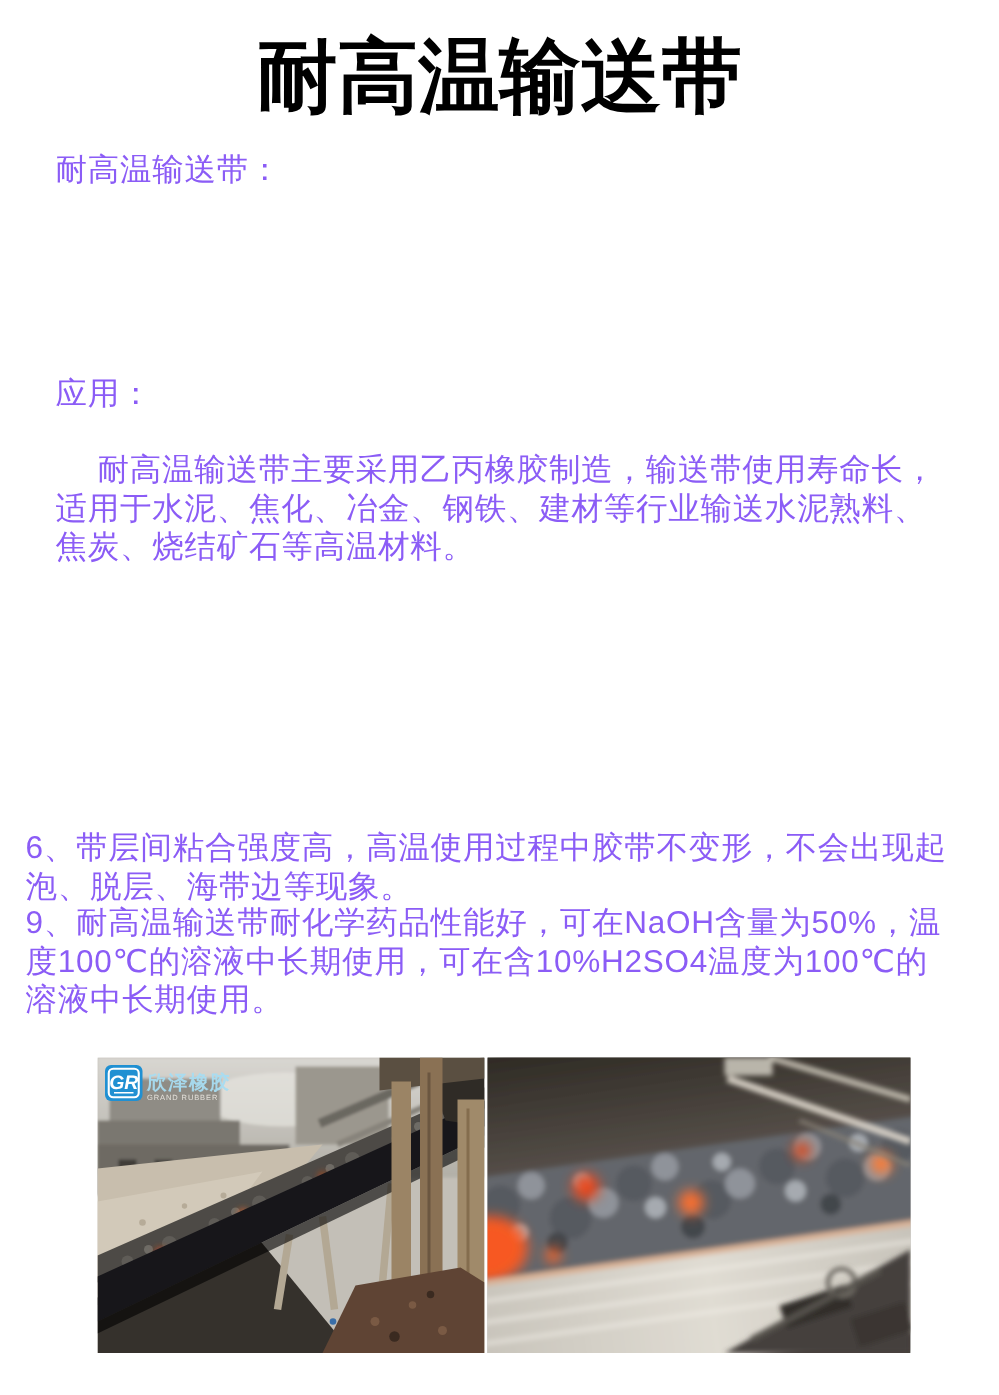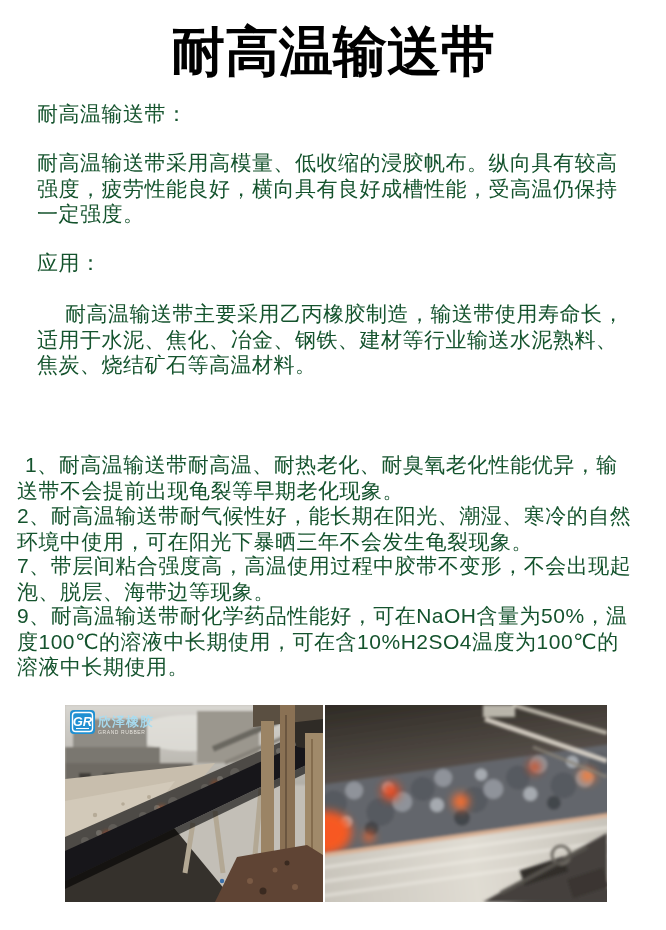--- a/index.html
+++ b/index.html
@@ -6,21 +6,21 @@
   .pg{
     position:relative;width:666px;height:930px;background:#ffffff;overflow:hidden;
     font-family:"Liberation Sans","DejaVu Sans",sans-serif;color:#000;
   }
   .title{
     position:absolute;top:14px;left:0;width:666px;margin:0;
     text-align:center;font-size:54px;line-height:74px;font-weight:600;color:#000;
   }
   .para{
     position:absolute;margin:0;font-size:21px;line-height:25.5px;
-    letter-spacing:0.5px;color:#14532d;
+    letter-spacing:0.5px;color:#8b5cf6;
   }
   .ml37{left:37px;width:597px;}
   .ml17{left:17px;width:617px;}
   .p0{top:101px;}
   .p1{top:150px;}
   .p2{top:250px;}
   .p3{top:301px;text-indent:28px;}
   .p4{top:401px;}
   .p5{top:452px;text-indent:8px;}
   .p6{top:503px;}
@@ -36,26 +36,23 @@
   svg text{font-family:"Liberation Sans","DejaVu Sans",sans-serif;}
 </style>
 </head>
 <body>
 
 <div class="pg">
 
   <h1 class="title">耐高温输送带</h1>
 
   <p class="para ml37 p0">耐高温输送带：</p>
-  <p class="para ml37 p1">耐高温输送带采用高模量、低收缩的浸胶帆布。纵向具有较高强度，疲劳性能良好，横向具有良好成槽性能，受高温仍保持一定强度。</p>
   <p class="para ml37 p3">耐高温输送带主要采用乙丙橡胶制造，输送带使用寿命长，适用于水泥、焦化、冶金、钢铁、建材等行业输送水泥熟料、焦炭、烧结矿石等高温材料。</p>
   <p class="para ml37 p2">应用：</p>
-  <p class="para ml17 p5">1、耐高温输送带耐高温、耐热老化、耐臭氧老化性能优异，输送带不会提前出现龟裂等早期老化现象。</p>
-  <p class="para ml17 p6">2、耐高温输送带耐气候性好，能长期在阳光、潮湿、寒冷的自然环境中使用，可在阳光下暴晒三年不会发生龟裂现象。</p>
-  <p class="para ml17 p7">7、带层间粘合强度高，高温使用过程中胶带不变形，不会出现起泡、脱层、海带边等现象。</p>
+  <p class="para ml17 p7">6、带层间粘合强度高，高温使用过程中胶带不变形，不会出现起泡、脱层、海带边等现象。</p>
   <p class="para ml17 p8">9、耐高温输送带耐化学药品性能好，可在NaOH含量为50%，温度100℃的溶液中长期使用，可在含10%H2SO4温度为100℃的溶液中长期使用。</p>
 
   <div class="photos">
 
     <svg class="photo" width="258" height="197" viewBox="0 0 258 197">
       <defs>
         <linearGradient id="skyg" x1="0" y1="0" x2="0" y2="1">
           <stop offset="0" stop-color="#d8d6d1"></stop>
             <stop offset="1" stop-color="#b2afa7"></stop>
         </linearGradient>

